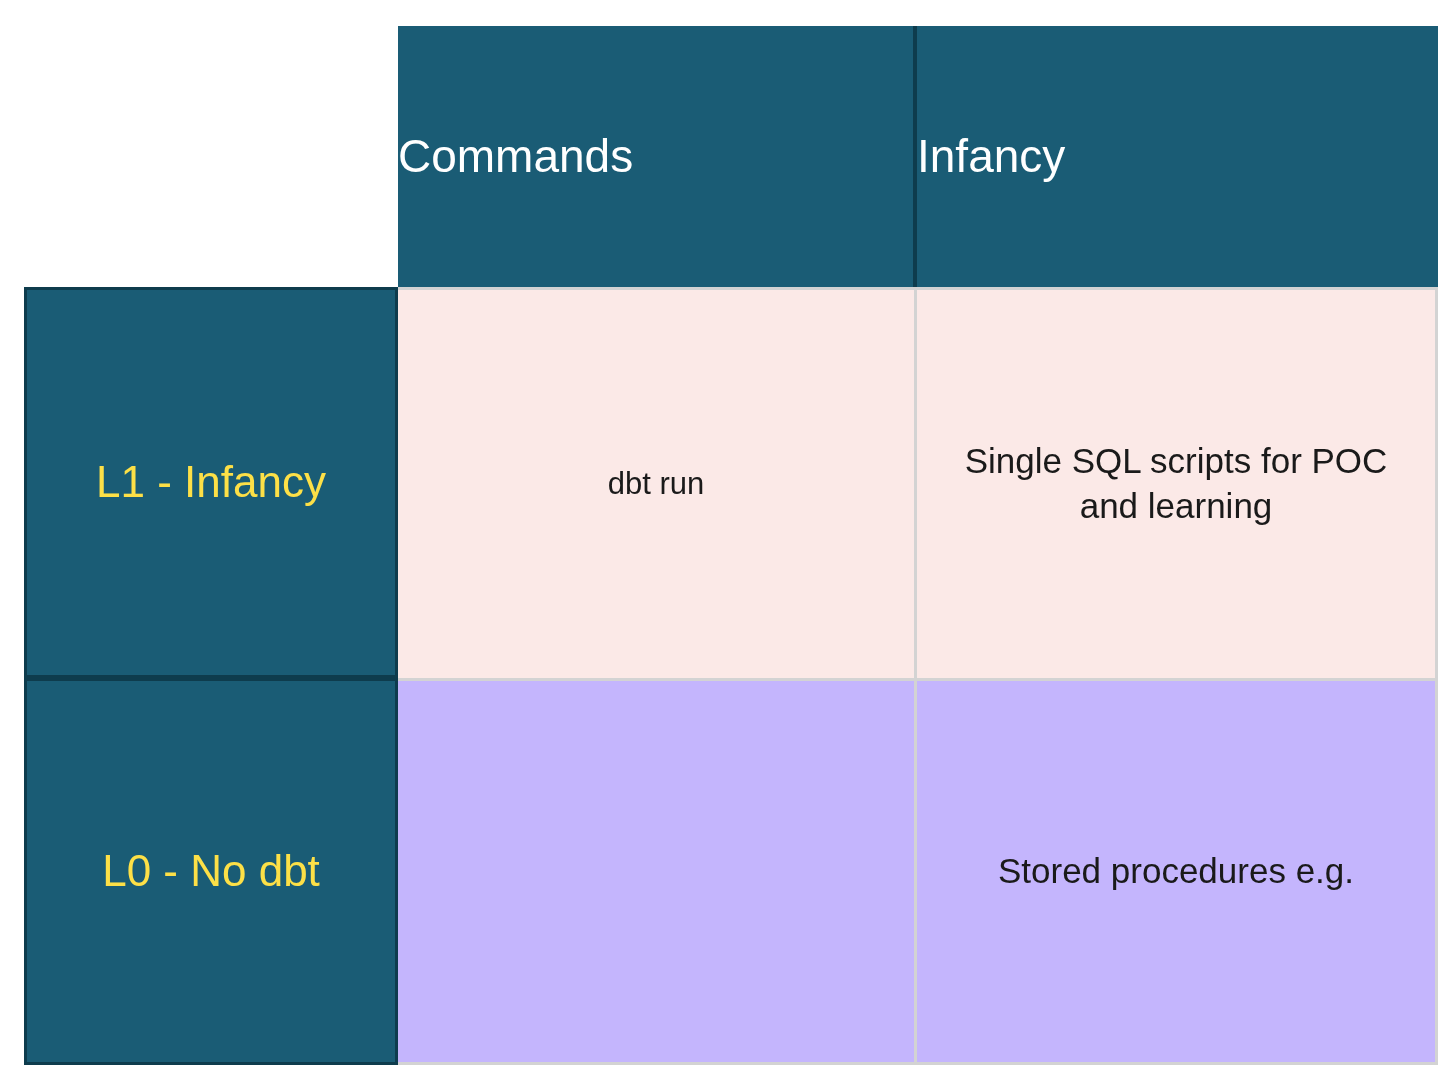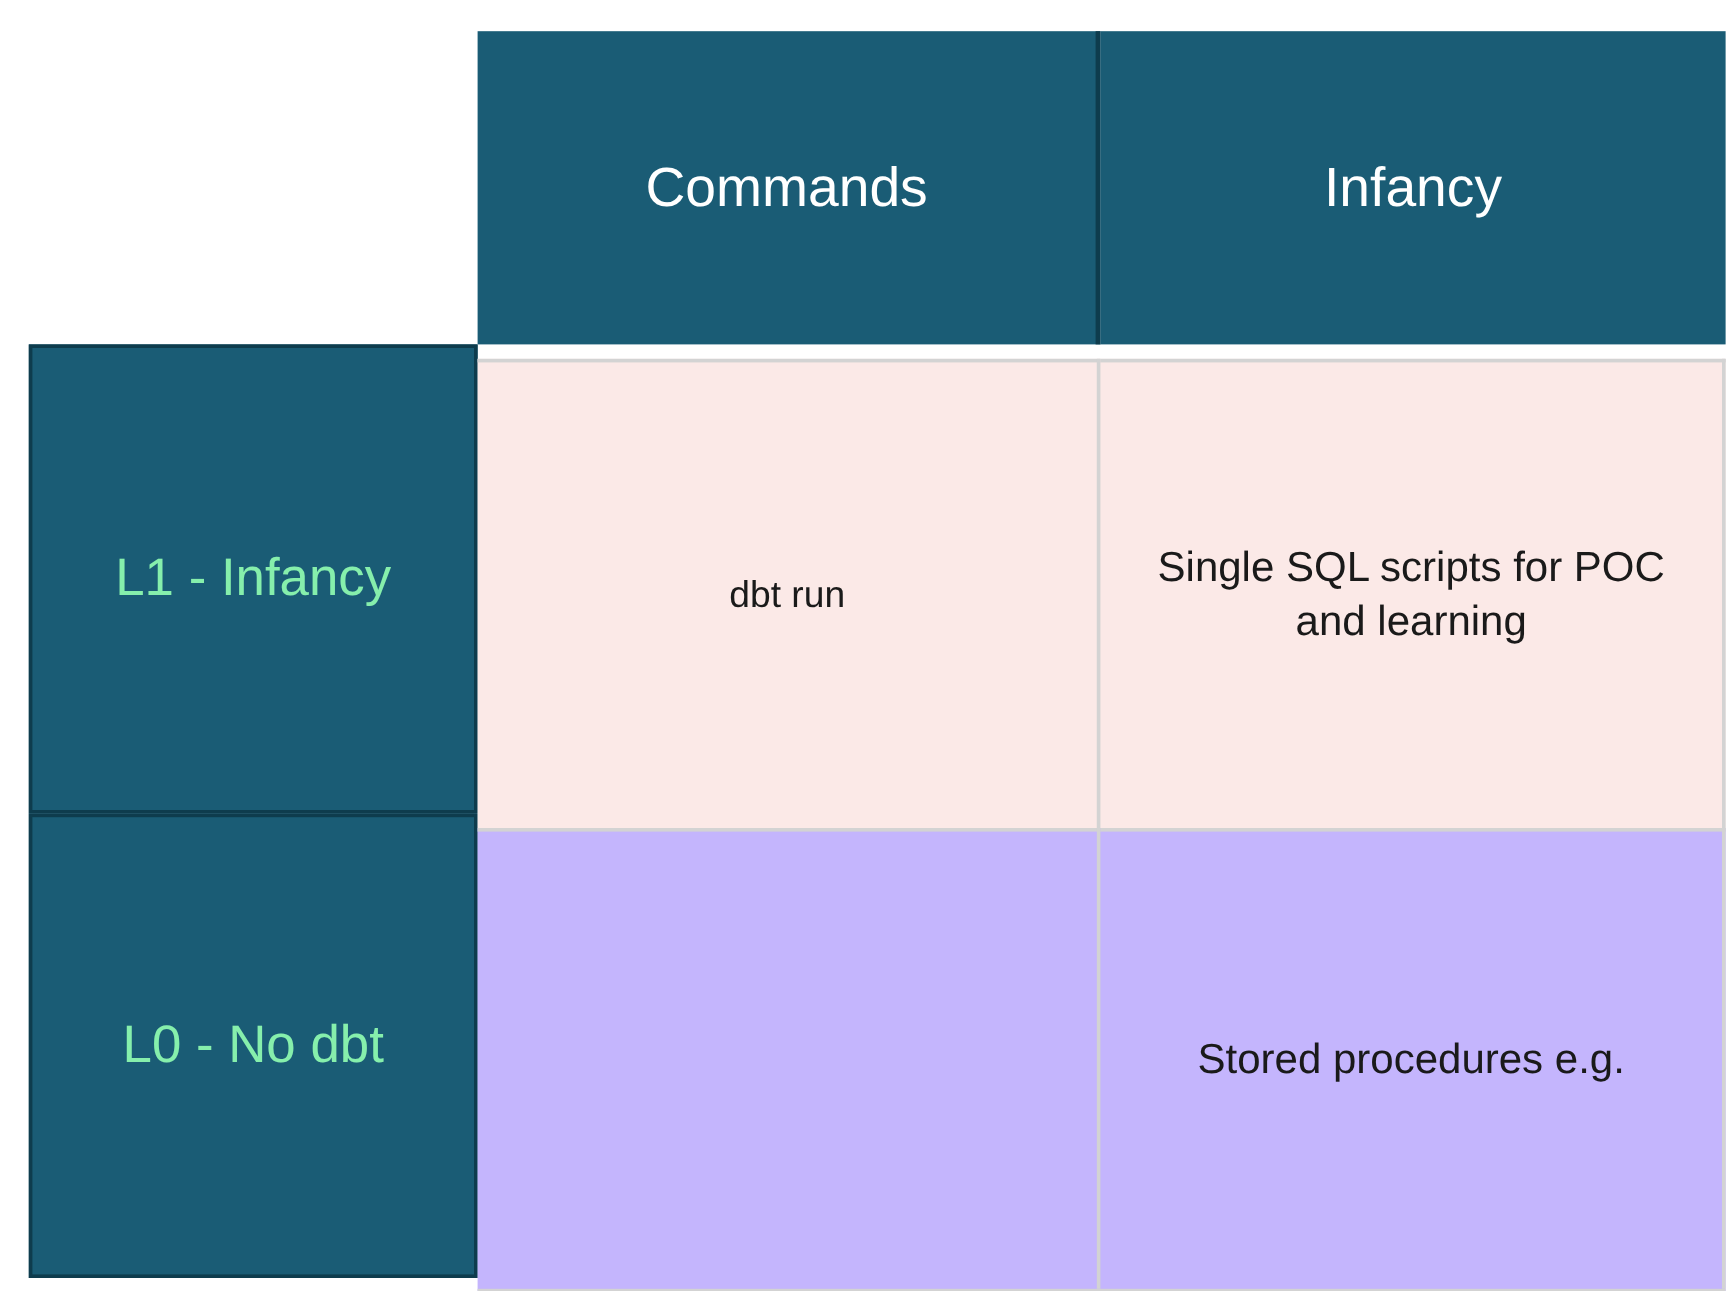--- a/index.html
+++ b/index.html
@@ -27,42 +27,41 @@
     top: 26px;
     width: 1040px;
     height: 261px;
     display: flex;
   }
   .col-header {
     background: #1A5C75;
     color: #ffffff;
     display: flex;
     align-items: center;
-    justify-content: center;
     text-align: center;
     font-size: 46px;
     font-weight: 400;
     line-height: 1.15;
     box-sizing: border-box;
   }
   .col-header.commands {
     width: 519px;
     border-right: 4px solid #0E3C4D;
   }
   .col-header.models {
     width: 521px;
   }
 
   
   .row-header {
     position: absolute;
     left: 24px;
     width: 374px;
     background: #1A5C75;
-    color: #86efac;
+    color: #fde047;
     display: flex;
     align-items: center;
     justify-content: center;
     text-align: center;
     font-size: 44px;
     font-weight: 400;
     line-height: 1.15;
     box-sizing: border-box;
     border: 3px solid #0E3C4D;
   }
@@ -75,21 +74,20 @@
     height: 387px;
   }
 
   
   .body-grid {
     position: absolute;
     left: 398px;
     top: 287px;
     width: 1040px;
     height: 778px;
-    margin-top: 12px;
   }
   .body-row {
     display: flex;
     width: 100%;
     box-sizing: border-box;
   }
   .body-row.row-l1 {
     height: 391px;
     background: #FBE9E7;
   }

